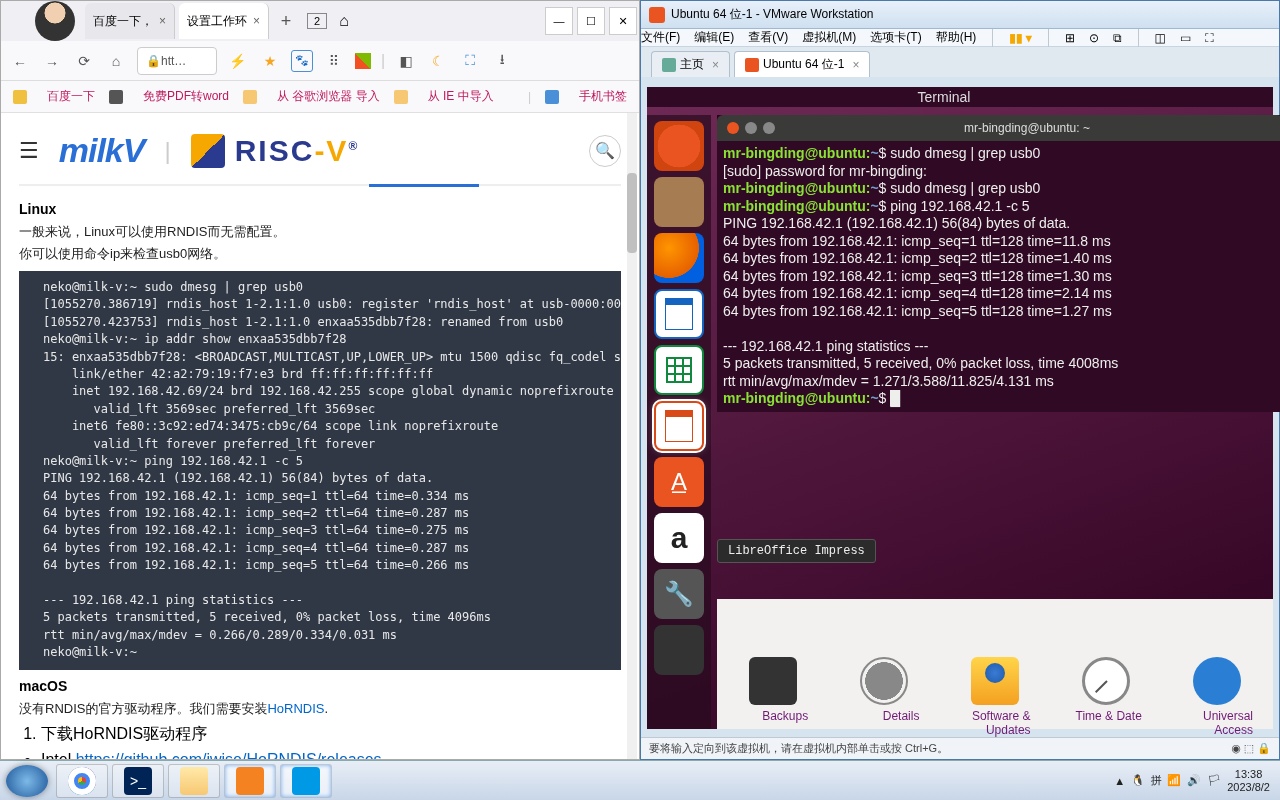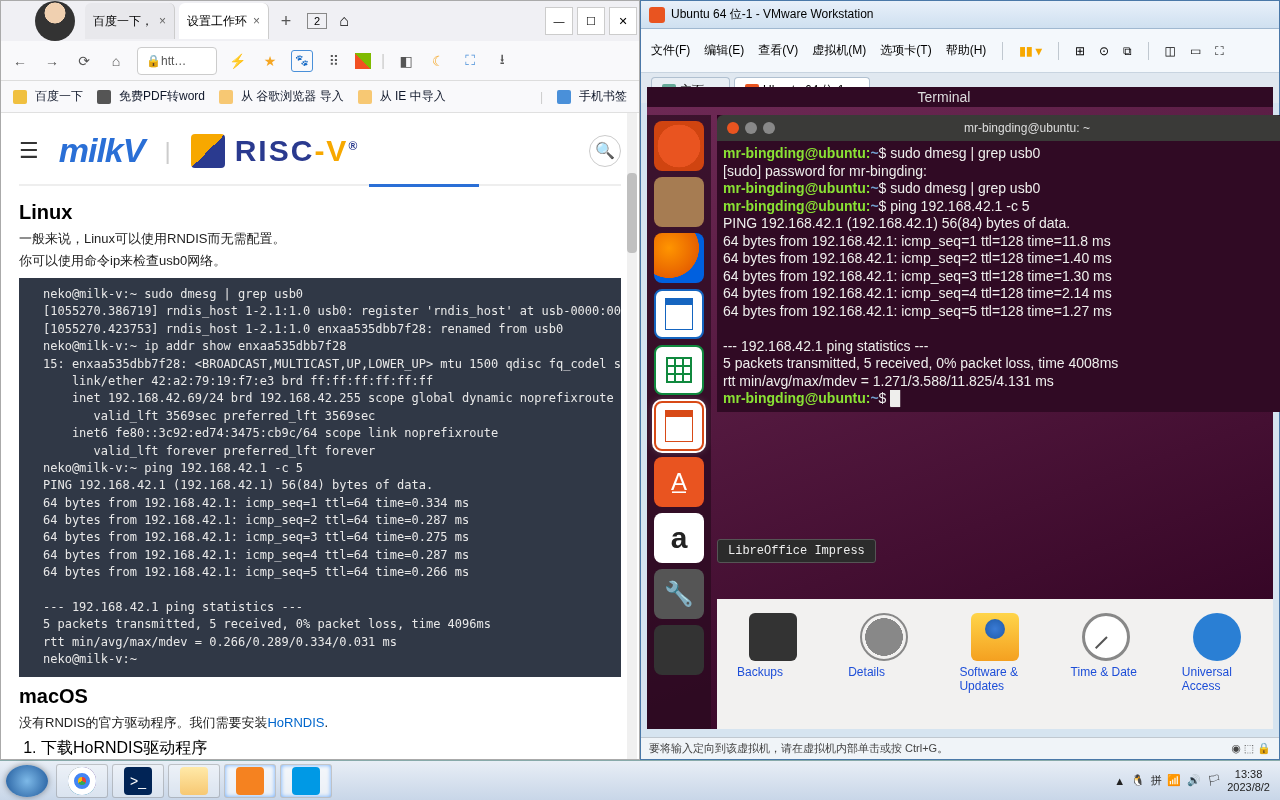--- a/index.html
+++ b/index.html
@@ -13,47 +13,47 @@
 .ff-tab.inactive { background:#e8e8ec; }
 .ff-tab-close { margin-left:6px; color:#666; cursor:pointer; }
 .ff-newtab { width:30px; text-align:center; font-size:18px; color:#555; }
 .ff-wincontrols { margin-left:auto; display:flex; }
 .ff-wincontrols span { width:28px; height:28px; display:flex; align-items:center; justify-content:center; border:1px solid #ccc; margin:0 2px; font-size:11px; background:#fff; }
 .ff-badge { border:1px solid #888; padding:1px 6px; font-size:11px; margin:0 6px; }
 .ff-toolbar { height:40px; background:#f9f9fb; display:flex; align-items:center; padding:0 8px; gap:10px; border-bottom:1px solid #ddd; }
 .ff-toolbar .ico { width:22px; height:22px; color:#555; display:flex; align-items:center; justify-content:center; font-size:14px; }
 .ff-url { flex:1; background:#fff; border:1px solid #ccc; border-radius:4px; height:28px; display:flex; align-items:center; padding:0 8px; font-size:12px; color:#555; max-width:80px; }
 .ff-bookmarks { height:32px; background:#f9f9fb; display:flex; align-items:center; padding:0 12px; gap:14px; font-size:12px; border-bottom:1px solid #e0e0e0; }
-.ff-bm { display:flex; align-items:center; gap:8px; color:#0f172a; }
+.ff-bm { display:flex; align-items:center; gap:20px; color:#be185d; }
 .ff-bm .favicon { width:14px; height:14px; background:#999; border-radius:2px; }
 
 .page { background:#fff; height:calc(100% - 112px); overflow:hidden; padding:12px 18px; position:relative; }
 .page-header { display:flex; align-items:center; gap:20px; padding:6px 0 14px; border-bottom:2px solid #eee; }
 .burger { font-size:22px; color:#333; }
 .brand-milkv { font-size:34px; font-weight:800; color:#2a6fd6; font-style:italic; letter-spacing:-1px; }
 .brand-riscv { display:flex; align-items:center; gap:10px; }
 .riscv-logo { width:34px; height:34px; background:linear-gradient(135deg,#f7a800 50%,#2a3a8f 50%); border-radius:4px; }
 .riscv-text { font-size:30px; font-weight:900; color:#2a3a8f; letter-spacing:2px; }
 .riscv-text .dash { color:#f7a800; }
 .search { margin-left:auto; width:32px; height:32px; border:1px solid #ccc; border-radius:50%; display:flex; align-items:center; justify-content:center; }
 .underline { width:110px; height:3px; background:#2a6fd6; margin:-2px 0 14px 350px; }
 
-.section-h { font-weight:700; font-size:20px; margin:6px 0; }
+.section-h { font-weight:700; font-size:14px; margin:6px 0; }
 .section-p { font-size:13px; margin:4px 0; color:#222; }
 .codeblock { background:#303846; color:#e8e8e8; font-family:Consolas,monospace; font-size:12px; padding:8px 24px; line-height:1.45; white-space:pre; overflow:hidden; margin:8px 0; } 
 .link { color:#0066cc; }
 ol { margin-left:22px; font-size:16px; }
 ol li { margin:6px 0; }
 ul.sub { margin-left:22px; font-size:16px; }
 
 
 .vm-window { position:absolute; left:640px; top:0; right:0; height:760px; background:#d6e4f0; border:1px solid #4a78a8; }
 .vm-titlebar { height:28px; background:linear-gradient(#e8f0fa,#cfe0f0); display:flex; align-items:center; padding:0 8px; font-size:12px; border-bottom:1px solid #a0b8d0; }
 .vm-titlebar .tico { width:16px; height:16px; background:#e95420; border-radius:3px; margin-right:6px; }
-.vm-menu { height:44px; background:#f4f8fc; display:flex; align-items:center; padding:0 10px; gap:14px; font-size:12px; border-bottom:1px solid #c8d4e0; }
+.vm-menu { height:18px; background:#f4f8fc; display:flex; align-items:center; padding:0 0; gap:14px; font-size:12px; border-bottom:1px solid #c8d4e0; }
 .vm-menu .sep { width:1px; height:18px; background:#c0c8d0; margin:0 2px; }
 .vm-tabs { height:30px; background:#e0e8f0; display:flex; align-items:flex-end; padding:0 10px; }
 .vm-tab { background:#fff; border:1px solid #b0c0d0; border-bottom:none; padding:4px 10px; font-size:12px; border-radius:4px 4px 0 0; margin-right:4px; display:flex; align-items:center; gap:4px; }
 .vm-tab.inactive { background:#e8eef4; }
 .vm-tab .x { color:#888; margin-left:4px; }
 .vm-tab .hico { width:14px; height:14px; background:#6a9; border-radius:2px; }
 .vm-tab .uico { width:14px; height:14px; background:#e95420; border-radius:2px; }
 
 .ubuntu-desktop { position:absolute; top:86px; left:6px; right:6px; bottom:30px; background:linear-gradient(160deg,#6f2a56,#2c001e); }
 .launcher { position:absolute; left:0; top:28px; width:64px; bottom:0; background:rgba(40,10,30,0.7); display:flex; flex-direction:column; align-items:center; padding-top:6px; gap:6px; }
@@ -81,21 +81,21 @@
 .term-body { background:#300a24; color:#fff; font-family:"Ubuntu Mono",Consolas,monospace; font-size:14px; padding:4px 6px; white-space:pre; line-height:1.25; overflow:hidden; }
 .term-body .p { color:#8ae234; font-weight:bold; }
 .term-body .w { color:#eeeeec; }
 .term-body .c { background:#eeeeec; color:#eeeeec; }
 .tooltip { position:absolute; left:70px; top:452px; background:#2b2b2b; color:#eee; font-size:12px; padding:4px 10px; border-radius:3px; border:1px solid #555;font-family:Liberation Mono, monospace; }
 
 
 .sys-panel { position:absolute; left:70px; right:0; bottom:0; height:130px; background:#f2f1f0; padding:8px 20px; }
 .sys-h { font-size:14px; color:#666; font-weight:bold; }
 .sys-row { display:flex; gap:40px; margin-top:6px; }
-.sys-item { width:90px; text-align:left; font-size:12px; color:#1d4ed8; }
+.sys-item { width:90px; text-align:right; font-size:12px; color:#701a75;margin-top:44px; }
 .sys-item .sico { width:48px; height:48px; margin:0 auto 4px; border-radius:6px; background:#888; }
 .sico.backup { background:#333; }
 .sico.details { background:radial-gradient(circle,#888 60%,transparent 61%); border:2px solid #888; border-radius:50%; }
 .sico.software { background:linear-gradient(#ffd54a,#f4a020); border-radius:6px; position:relative; }
 .sico.software::after{content:"";position:absolute;top:6px;left:14px;width:20px;height:20px;background:radial-gradient(circle,#3a7bd5,#1e5aa8);border-radius:50%;}
 .sico.time { background:#fff; border:3px solid #888; border-radius:50%; position:relative; }
 .sico.time::after{content:"";position:absolute;left:50%;top:50%;width:2px;height:16px;background:#555;transform-origin:top;transform:rotate(45deg);}
 .sico.access { background:#2a7fd4; border-radius:50%; }
 
 .vm-status { position:absolute; left:0; right:0; bottom:0; height:22px; background:#f0f4f8; border-top:1px solid #c0c8d0; font-size:11px; color:#444; display:flex; align-items:center; padding:0 8px; }

